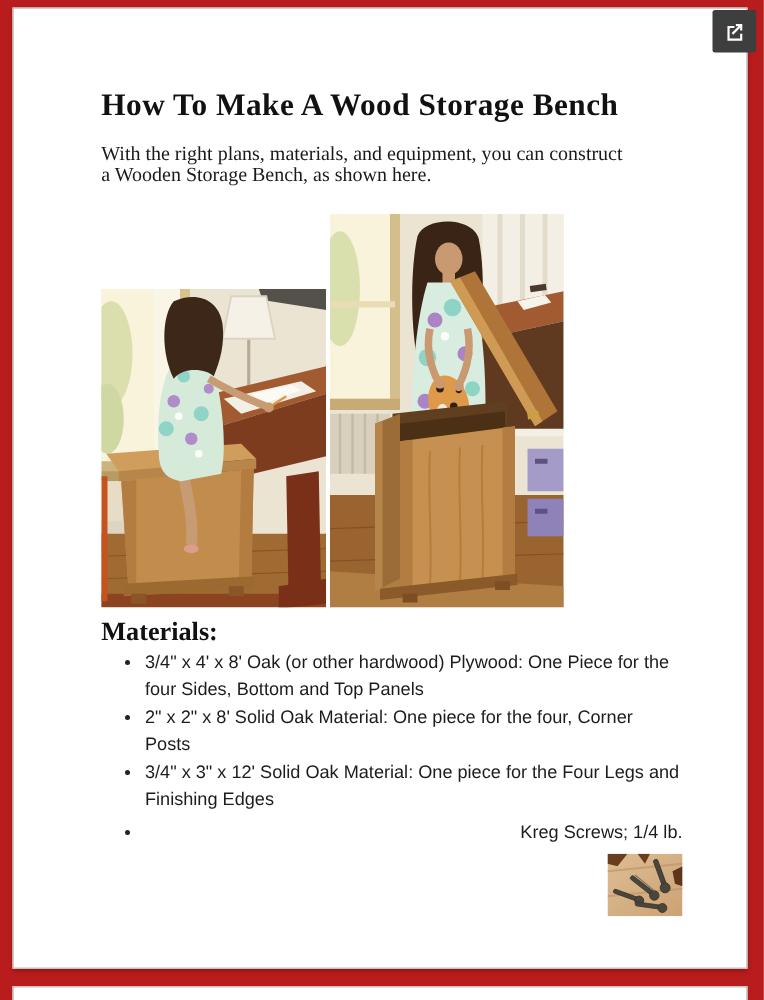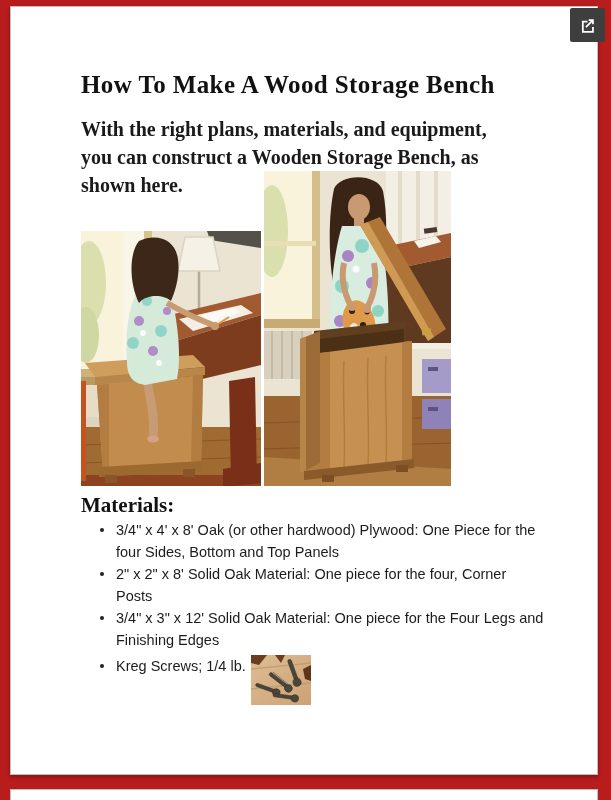--- a/index.html
+++ b/index.html
@@ -22,35 +22,35 @@
     background:#ffffff;border:1px solid #bfbfbf;border-bottom:none;box-sizing:border-box;
   }
 
   .doc-title{
     position:absolute;left:70px;top:62px;width:480px;margin:0;
     font-family:"Liberation Serif",serif;font-weight:bold;font-size:25px;line-height:1.25;
     letter-spacing:.4px;color:#111;
   }
   .doc-intro{
     position:absolute;left:70px;top:108px;width:420px;margin:0;
-    font-family:"Liberation Serif",serif;font-size:20px;line-height:28px;color:#1a1a1a;font-weight:bold;
+    font-family:"Liberation Serif",serif;font-size:16px;line-height:17px;color:#1a1a1a;
   }
   .materials-heading{
     position:absolute;left:70px;top:486px;margin:0;
     font-family:"Liberation Serif",serif;font-weight:bold;font-size:21px;color:#111;
   }
   .materials-list{
     position:absolute;left:87px;top:512px;width:448px;margin:0;padding:0;list-style:none;
     font-size:14.5px;line-height:22px;color:#1c1c1c;
   }
   .materials-list li{position:relative;padding-left:18px;margin:0;}
   .materials-list li::before{
     content:"";position:absolute;left:2px;top:9px;width:4px;height:4px;border-radius:50%;background:#222;
   }
-  .materials-list li.kreg{display:flex;align-items:flex-start;gap:5px;margin-top:4px;}
+  .materials-list li.kreg{display:flex;align-items:flex-end;gap:5px;margin-top:4px;flex-direction:column;}
   .materials-list li.kreg .li-text{margin-bottom:1px;white-space:nowrap;}
   .screws-img{width:60px;height:50px;display:block;flex:0 0 auto;}
 
   
   .photo{position:absolute;overflow:hidden;}
   .photo-left{left:70px;top:224px;width:180px;height:255px;}
   .photo-right{left:253px;top:164px;width:187px;height:315px;}
   .photo svg{display:block;width:100%;height:100%;}
 
   

